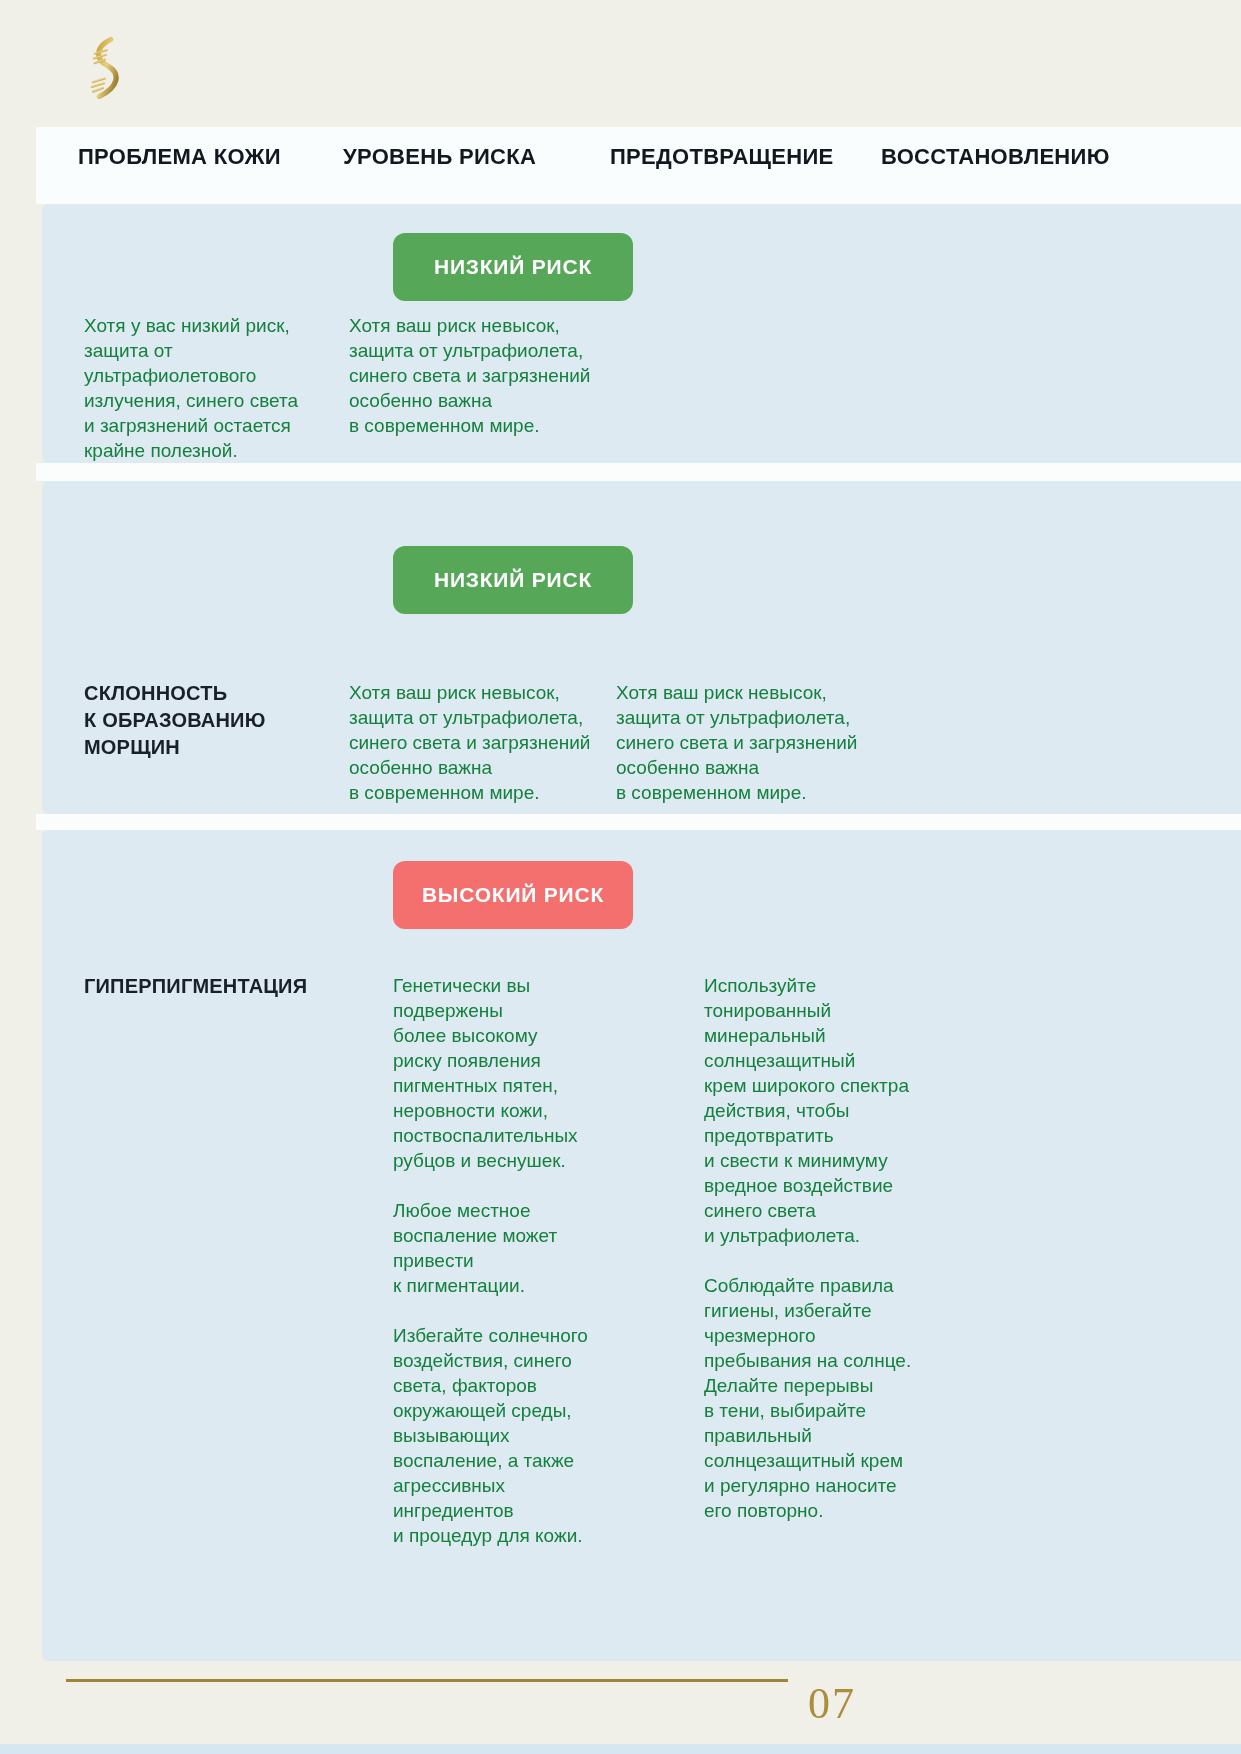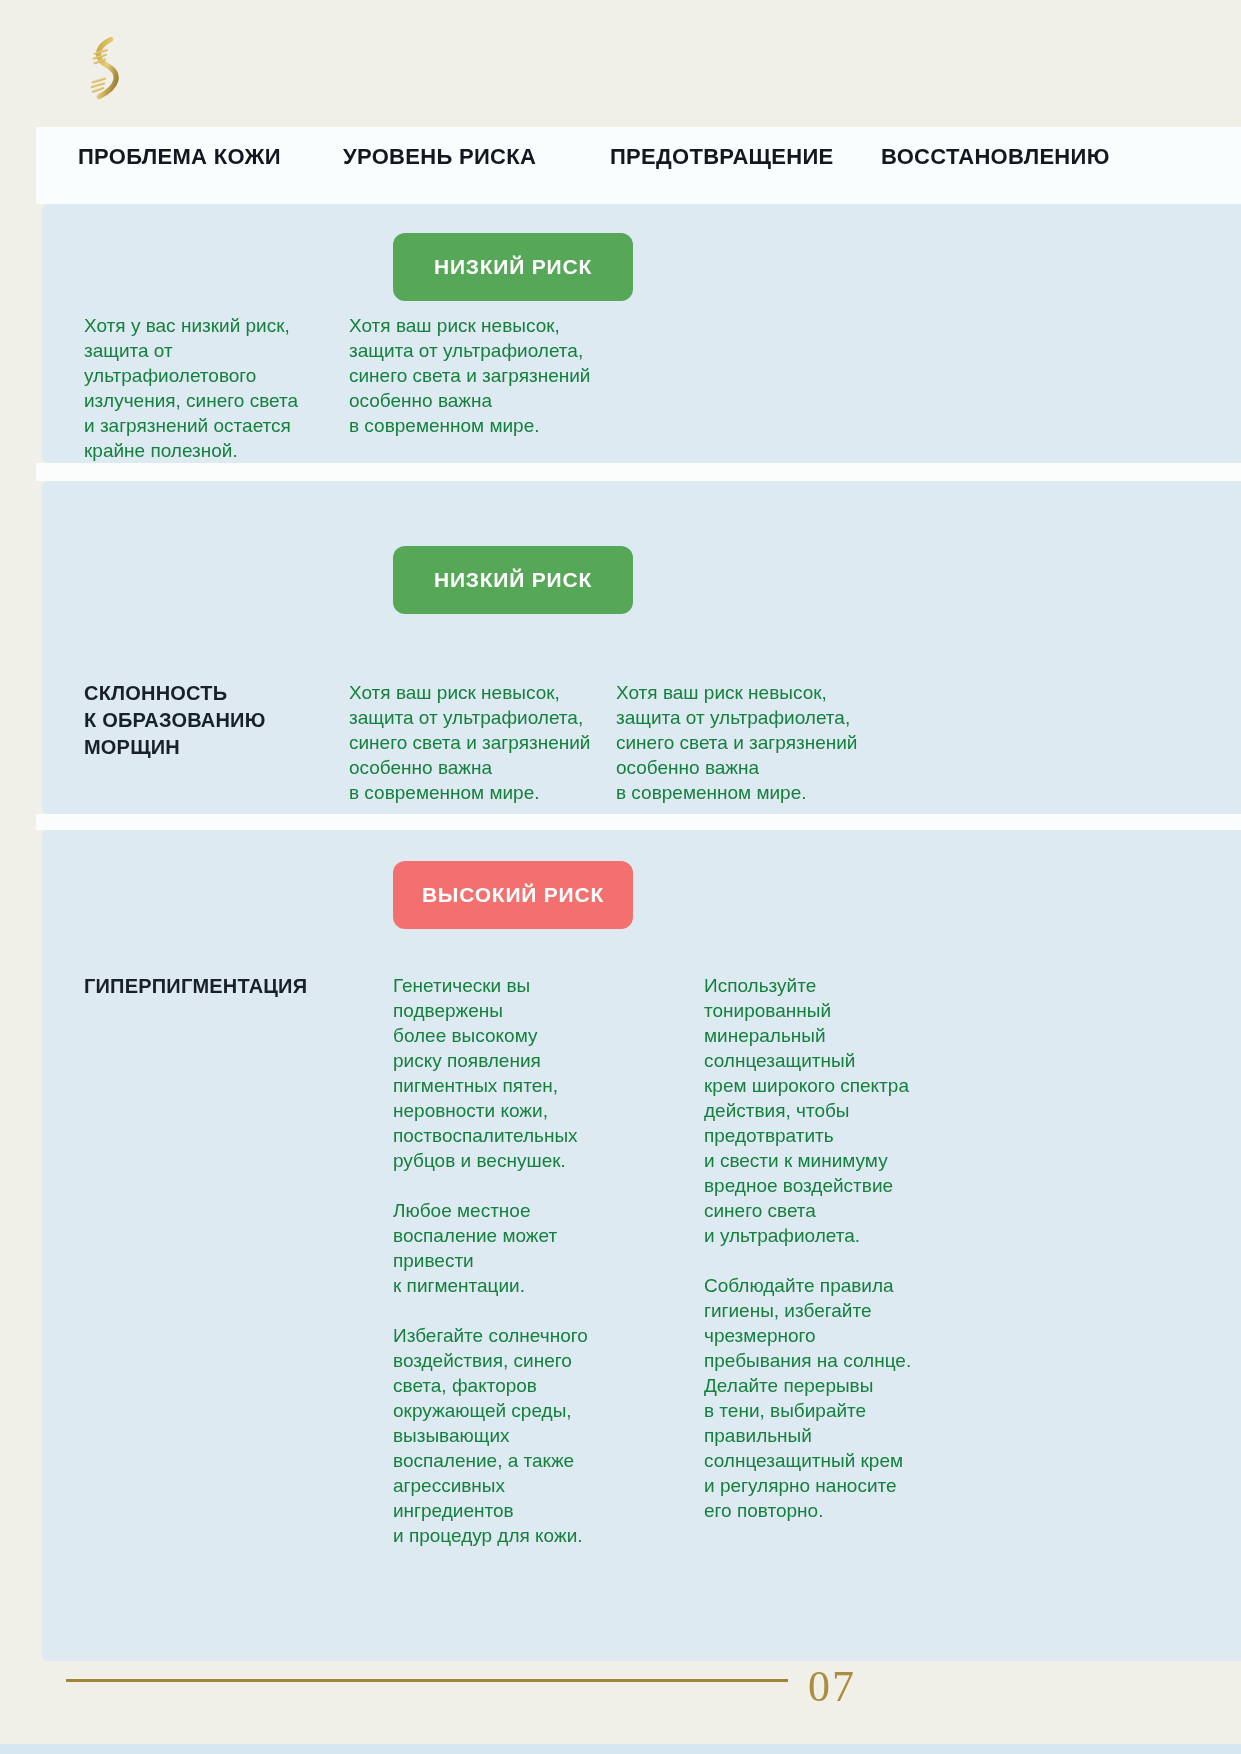--- a/index.html
+++ b/index.html
@@ -51,21 +51,21 @@
   .body-text {
     font-size:19px; color:#15803d; line-height:25px;
   }
 
   .footer { position:relative; height:101px; }
   .gold-line {
     position:absolute; left:30px; top:18px; width:722px; height:3px;
     background:#a08534;
   }
   .page-number {
-    position:absolute; left:772px; top:0px;
+    position:absolute; left:772px; top:17px;
     font-family:"Liberation Serif","DejaVu Serif",serif;
     font-size:44px; font-weight:400; color:#ab8d3e; letter-spacing:2px;
   }
   .bottom-strip {
     position:absolute; bottom:0; left:0; width:100%; height:10px;
     background:#d7e7f1;
   }
 </style>
 </head>
 <body>

